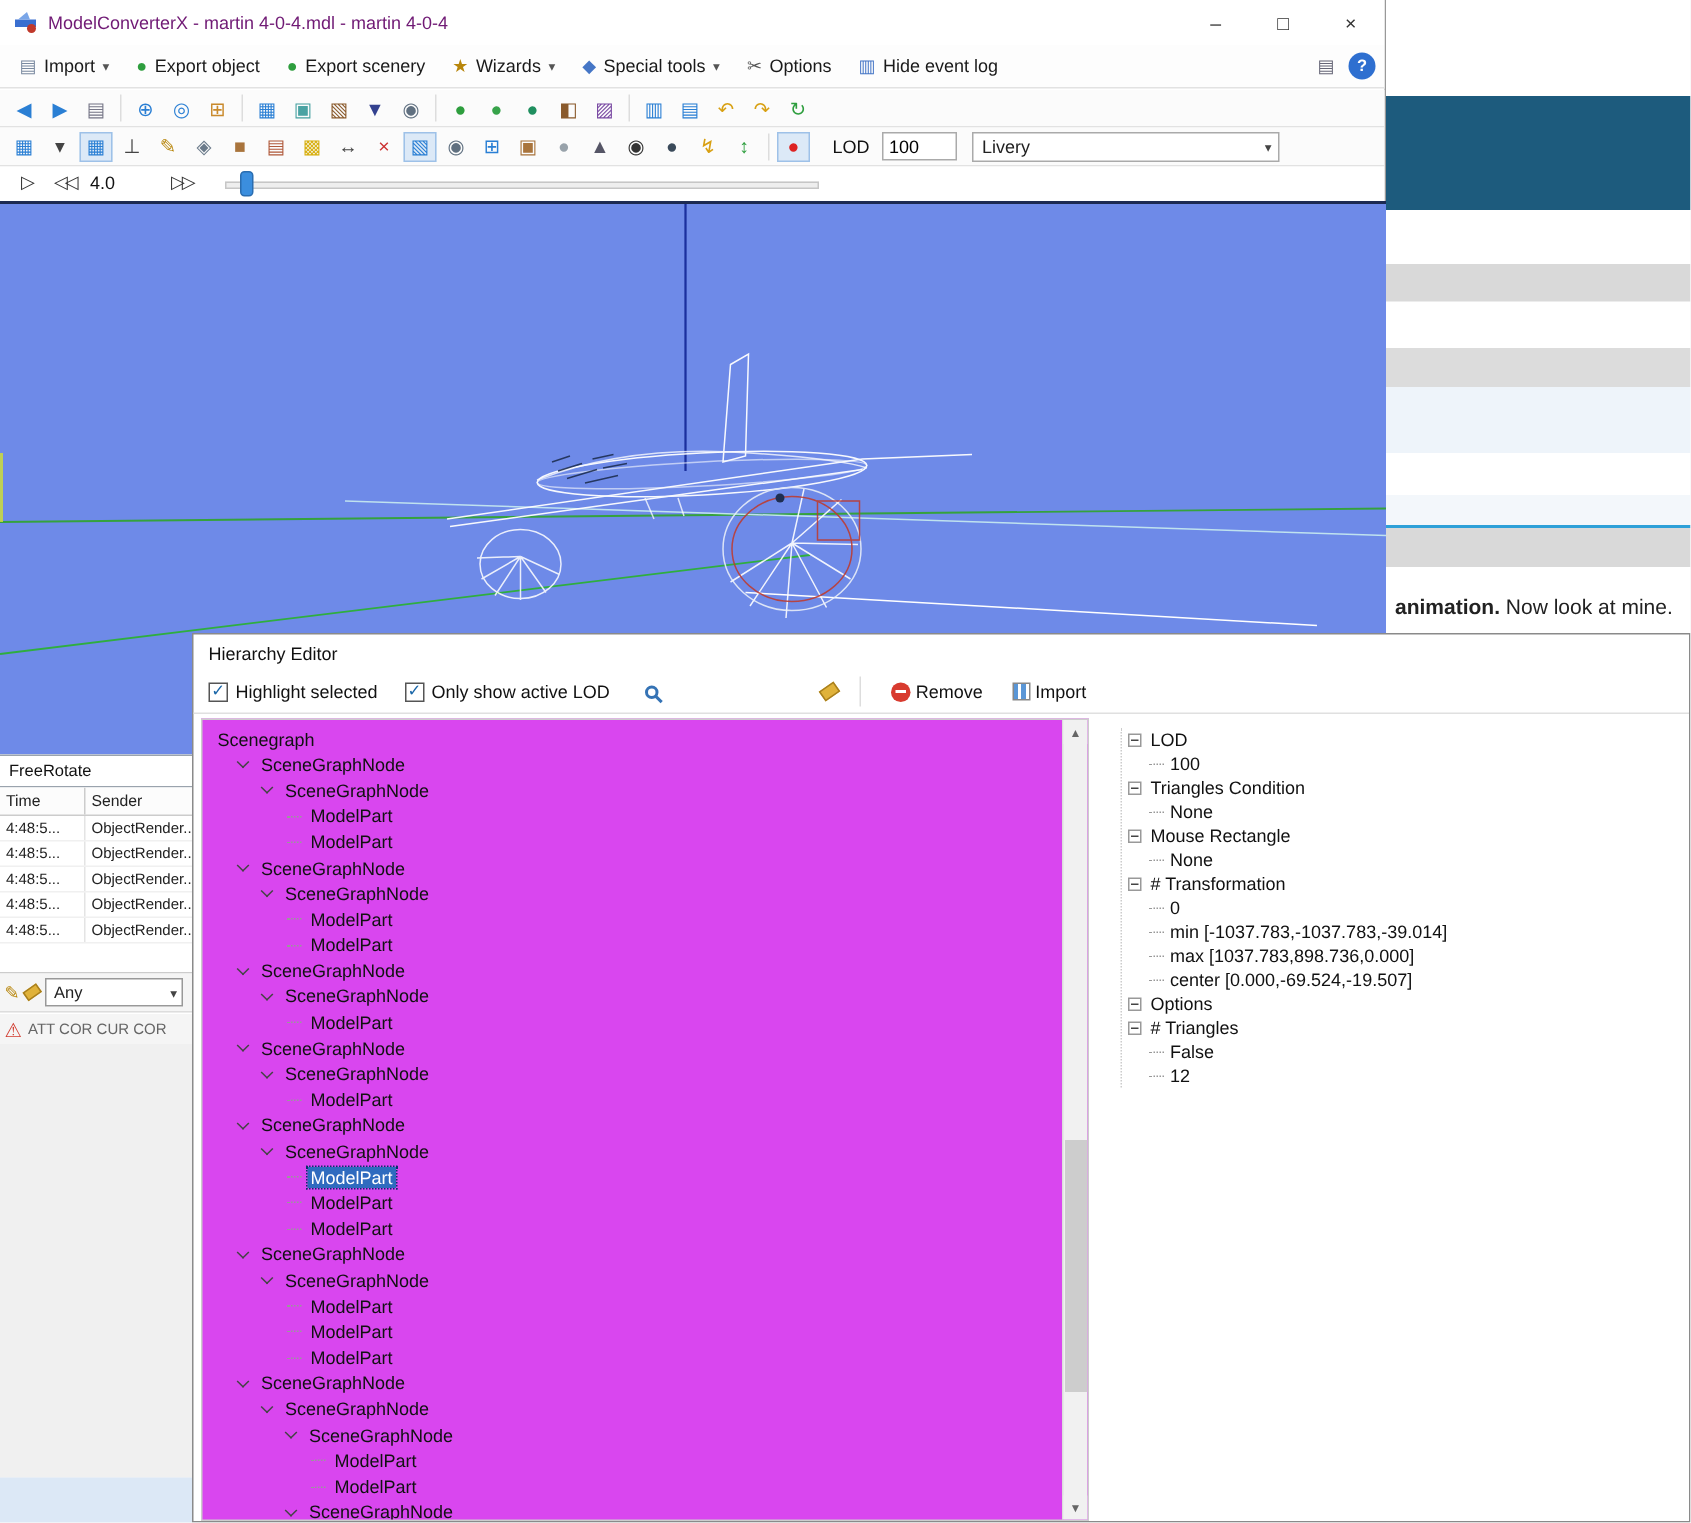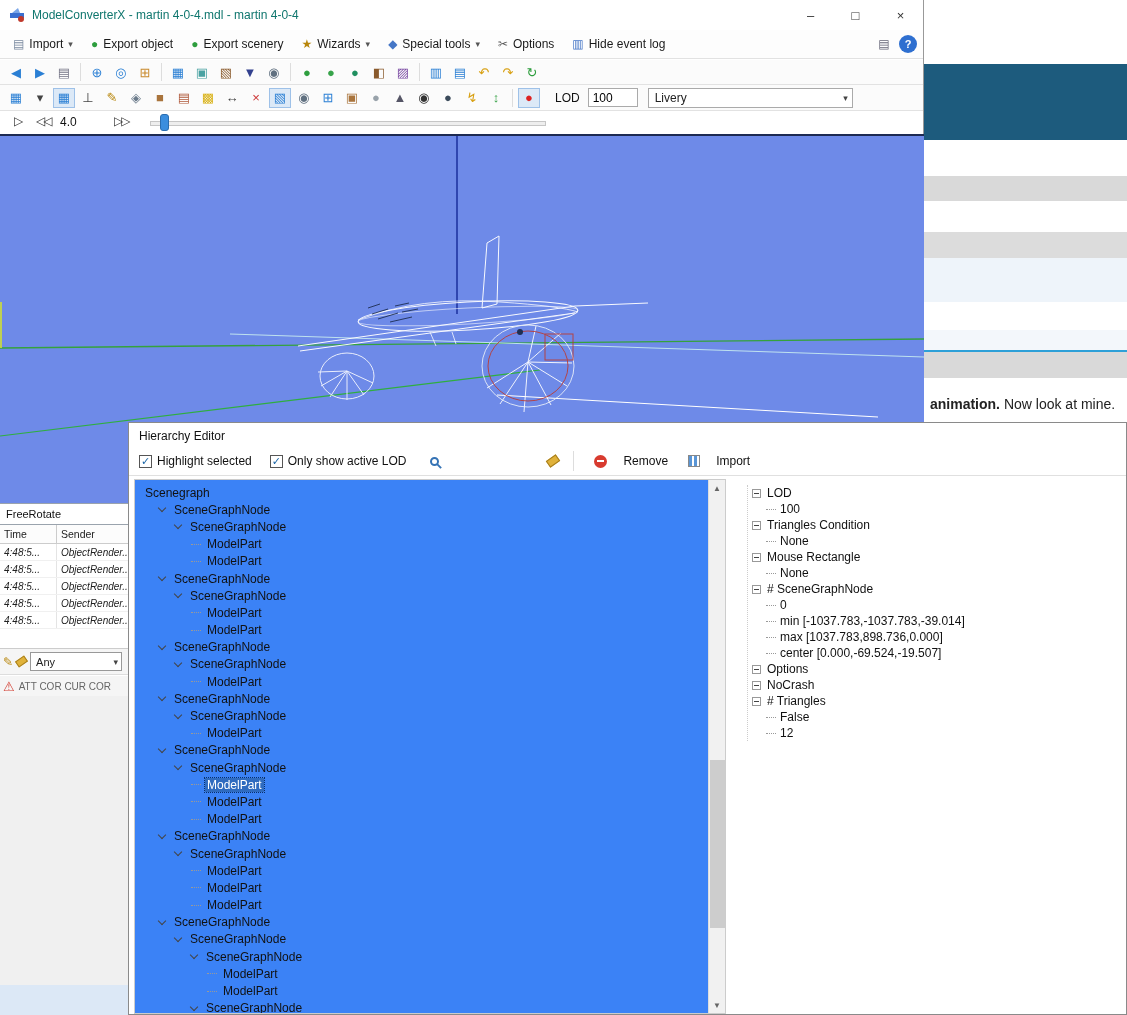--- a/index.html
+++ b/index.html
@@ -15,21 +15,21 @@
   #bg-window { left:924px; top:0; width:203px; height:1015px; background:#fff; z-index:0; }
   .bg-band { position:absolute; left:0; width:100%; }
   .bg-msg { position:absolute; left:6px; top:396px; font-size:14px; color:#222; white-space:nowrap; }
   .bg-msg b { font-weight:bold; }
 
   
   #main-window { left:0; top:0; width:924px; height:985px; background:#fff; border-right:1px solid #999; z-index:1; }
 
   .titlebar { position:absolute; left:0; top:0; width:100%; height:30px; background:#fff; display:flex; align-items:center; }
   .app-icon { width:16px; height:16px; margin:0 7px 0 9px; }
-  .title-text { font-size:12px; color:#0f766e;text-align:right; }
+  .title-text { font-size:12px; color:#701a75;text-align:right; }
   .win-controls { position:absolute; right:0; top:0; height:30px; display:flex; }
   .wbtn { width:45px; height:30px; display:flex; align-items:center; justify-content:center; font-size:13px; color:#333; }
 
   .menubar { position:absolute; left:0; top:30px; width:100%; height:29px; background:#fdfdfd; border-bottom:1px solid #e2e2e2; display:flex; align-items:center; padding-left:4px; }
   .menu-item { display:inline-flex; align-items:center; gap:5px; padding:0 9px; height:100%; font-size:12px; color:#1a1a1a; }
   .mi-icon { font-size:12px; }
   .mi-caret { font-size:9px; color:#555; }
   .menubar-right { position:absolute; right:6px; top:0; height:100%; display:flex; align-items:center; gap:6px; }
   .tbtn { width:18px; height:18px; display:flex; align-items:center; justify-content:center; font-size:12px; }
   .tbtn.round { border-radius:50%; font-weight:bold; font-size:11px; }
@@ -52,21 +52,21 @@
   .slider-thumb { position:absolute; left:160px; top:3px; width:9px; height:17px; background:#3b8ede; border:1px solid #2a6db0; border-radius:3px; }
 
   .viewport { position:absolute; left:0; top:134px; width:924px; height:369px; background:#6e8ae8; border-top:2px solid #1d2a52; overflow:hidden; }
 
   
   .freerotate { position:absolute; left:0; top:503px; width:129px; height:22px; background:#fff; border:1px solid #9aa3ad; border-left:none; font-size:11px; color:#111; display:flex; align-items:center; padding-left:6px; }
   .eventlog { position:absolute; left:0; top:525px; width:129px; height:124px; background:#fff; border-right:1px solid #bbb; border-bottom:1px solid #ccc; overflow:hidden; }
   .el-header { display:flex; height:19px; border-bottom:1px solid #ccc; background:#fcfcfc; }
   .el-col { font-size:10.5px; color:#222; padding:3px 0 0 4px; }
   .el-col:first-child { width:57px; border-right:1px solid #ccc; }
-  .el-row { display:flex; height:17px; border-bottom:1px solid #f0f0f0;font-style:italic; }
+  .el-row { display:flex; height:17px; border-bottom:1px solid #f0f0f0; }
   .el-time { width:57px; border-right:1px solid #e4e4e4; font-size:10px; color:#222; padding:3px 0 0 4px; white-space:nowrap; overflow:hidden; }
   .el-sender { flex:1; font-size:10px; color:#222; padding:3px 0 0 4px; white-space:nowrap; overflow:hidden; }
 
   .filterrow { position:absolute; left:0; top:649px; width:129px; height:26px; background:#f5f5f5; border-bottom:1px solid #ddd; display:flex; align-items:center; padding-left:3px; gap:3px; }
   .ficon { font-size:12px; color:#b8860b; }
   .brush-shape { width:11px; height:7px; background:#e0b23a; transform:rotate(-35deg); border:1px solid #a87f1d; display:inline-block; }
   .filter-combo { width:92px; height:19px; border:1px solid #999; background:#fff; display:flex; align-items:center; justify-content:space-between; padding:0 3px 0 5px; font-size:11px; }
   .statusrow { position:absolute; left:0; top:676px; width:129px; height:20px; background:#f5f5f5; display:flex; align-items:center; gap:4px; padding-left:3px; font-size:10px; color:#666; white-space:nowrap; overflow:hidden; }
   .warn { color:#d23b2f; font-size:13px; }
   .leftfill { position:absolute; left:0; top:696px; width:129px; height:289px; background:#f0f0f0; }
@@ -76,26 +76,26 @@
   #hierarchy-editor { left:128px; top:422px; width:999px; height:593px; background:#fff; border:1px solid #8a8a8a; z-index:2; }
   .he-title { position:absolute; left:10px; top:6px; font-size:12px; color:#111; }
   .he-toolbar { position:absolute; left:0; top:24px; width:100%; height:29px; border-bottom:1px solid #e0e0e0; display:flex; align-items:center; padding-left:10px; gap:8px; }
   .cb { width:13px; height:13px; border:1px solid #555; background:#fff; display:inline-flex; align-items:center; justify-content:center; font-size:11px; color:#1a66a8; line-height:1; }
   .cb-label { font-size:12px; color:#111; margin-right:10px; }
   .cb-wrap { display:flex; align-items:center; gap:5px; }
   .magnifier { width:9px; height:9px; border:2px solid #3573b5; border-radius:50%; position:relative; display:inline-block; margin-left:6px; }
   .magnifier::after { content:""; position:absolute; width:6px; height:2px; background:#3573b5; transform:rotate(45deg); right:-5px; bottom:-3px; }
   .vsep { width:1px; height:20px; background:#ddd; margin:0 6px; }
   .he-brush { width:12px; height:8px; background:#e0b23a; border:1px solid #a87f1d; transform:rotate(-35deg); display:inline-block; margin-left:100px; }
-  .he-btn { display:flex; align-items:center; gap:16px; font-size:12px; color:#111; padding:2px 6px; }
+  .he-btn { display:flex; align-items:center; gap:3px; font-size:12px; color:#111; padding:2px 6px; }
   .remove-ic { width:13px; height:13px; background:#d83b2f; border-radius:50%; position:relative; display:inline-block; }
   .remove-ic::after { content:""; position:absolute; left:3px; right:3px; top:5.5px; height:2px; background:#fff; }
   .isolate-ic { width:12px; height:12px; background:repeating-linear-gradient(90deg,#5a96d6 0 3px,#fff 3px 5px); border:1px solid #888; display:inline-block; }
 
-  .he-tree { position:absolute; left:5px; top:56px; width:592px; height:535px; border:1px solid #ccc; background:#3b82f6; overflow:hidden; padding-top:4px; }
+  .he-tree { position:absolute; left:5px; top:56px; width:592px; height:535px; border:1px solid #ccc; background:#d946ef; overflow:hidden; padding-top:4px; }
   .trow { height:17.2px; display:flex; align-items:center; white-space:nowrap; font-size:12px; color:#111; }
   .chev { width:6px; height:6px; border-right:1.4px solid #444; border-bottom:1.4px solid #444; transform:rotate(45deg); margin:0 7px 3px 0; display:inline-block; flex:none; }
   .conn { width:10px; height:1px; border-top:1px dotted #999; margin-right:4px; display:inline-block; flex:none; }
   .tlabel { padding:0 2px; }
   .tlabel.selected { background:#2f6bbf; color:#fff; outline:1px dotted #09306b; }
 
   .he-scrollbar { position:absolute; right:0; top:0; bottom:0; width:17px; background:#f1f1f1; border-left:1px solid #ddd; }
   .sb-arrow { position:absolute; left:0; width:100%; height:16px; display:flex; align-items:center; justify-content:center; font-size:8px; color:#666; background:#f1f1f1; }
   .sb-thumb { position:absolute; left:1px; width:15px; top:280px; height:168px; background:#cdcdcd; }
 
@@ -524,21 +524,21 @@
         <div class="prow">
           <span class="pbox"></span>
           <span class="plabel">Mouse Rectangle</span>
         </div>
         <div class="prow child">
           <span class="conn"></span>
           <span class="pvalue">None</span>
         </div>
         <div class="prow">
           <span class="pbox"></span>
-          <span class="plabel"># SceneGraphNode</span>
+          <span class="plabel"># Transformation</span>
         </div>
         <div class="prow child">
           <span class="conn"></span>
           <span class="pvalue">0</span>
         </div>
         <div class="prow child">
           <span class="conn"></span>
           <span class="pvalue">min [-1037.783,-1037.783,-39.014]</span>
         </div>
         <div class="prow child">
@@ -548,24 +548,20 @@
         <div class="prow child">
           <span class="conn"></span>
           <span class="pvalue">center [0.000,-69.524,-19.507]</span>
         </div>
         <div class="prow">
           <span class="pbox"></span>
           <span class="plabel">Options</span>
         </div>
         <div class="prow">
           <span class="pbox"></span>
-          <span class="plabel">NoCrash</span>
-        </div>
-        <div class="prow">
-          <span class="pbox"></span>
           <span class="plabel"># Triangles</span>
         </div>
         <div class="prow child">
           <span class="conn"></span>
           <span class="pvalue">False</span>
         </div>
         <div class="prow child">
           <span class="conn"></span>
           <span class="pvalue">12</span>
         </div>

